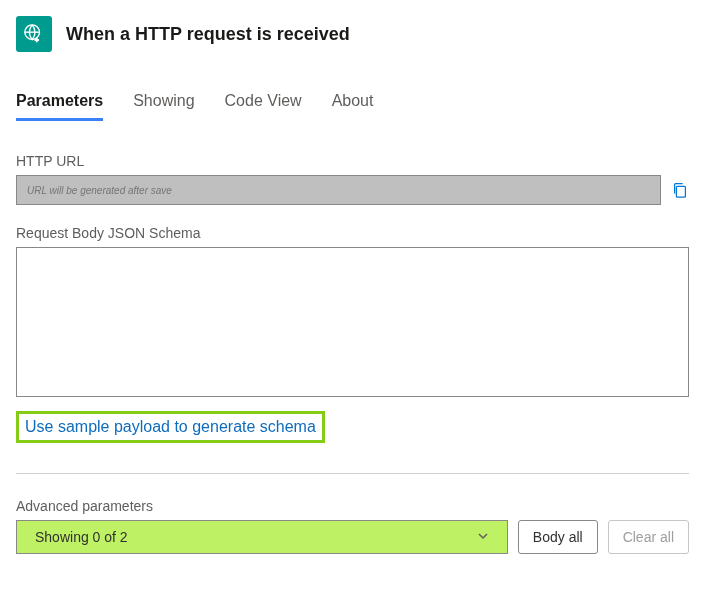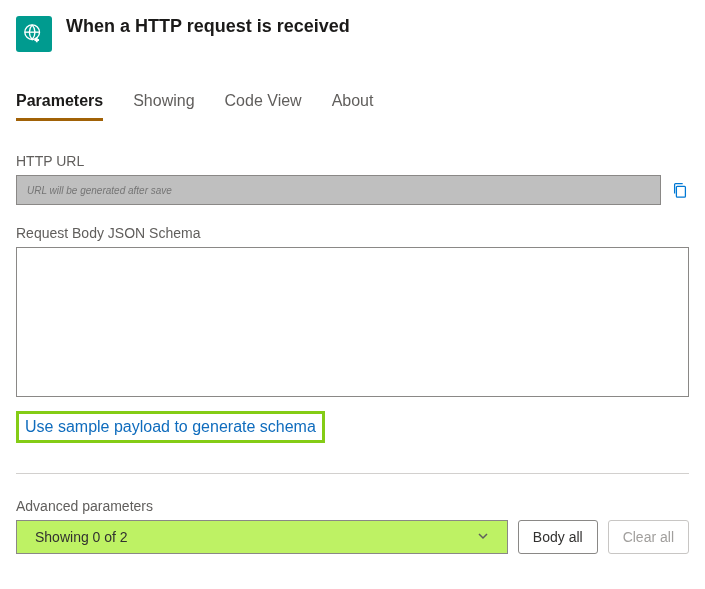--- a/index.html
+++ b/index.html
@@ -9,20 +9,21 @@
     }
     body {
       font-family: "Segoe UI", -apple-system, sans-serif;
       background: #ffffff;
       color: #323130;
       padding: 16px;
       width: 705px;
     }
     .header {
       display: flex;
+      align-items: center;
       gap: 14px;
       margin-bottom: 40px;
     }
     .header-icon {
       width: 36px;
       height: 36px;
       background: #009B8F;
       border-radius: 3px;
       display: flex;
       align-items: center;
@@ -43,21 +44,21 @@
     .tab {
       font-size: 16px;
       color: #605e5c;
       padding-bottom: 8px;
       cursor: pointer;
       border-bottom: 3px solid transparent;
     }
     .tab.active {
       color: #1b1a19;
       font-weight: 600;
-      border-bottom: 3px solid #a16207;
+      border-bottom: 3px solid #3b82f6;
     }
     .field-label {
       font-size: 14px;
       color: #605e5c;
       margin-bottom: 6px;
     }
     .url-row {
       display: flex;
       align-items: center;
       gap: 10px;

